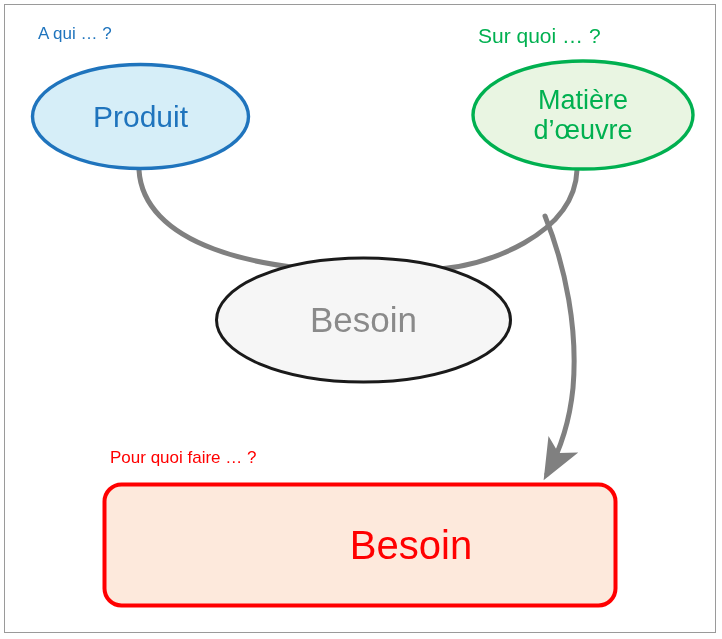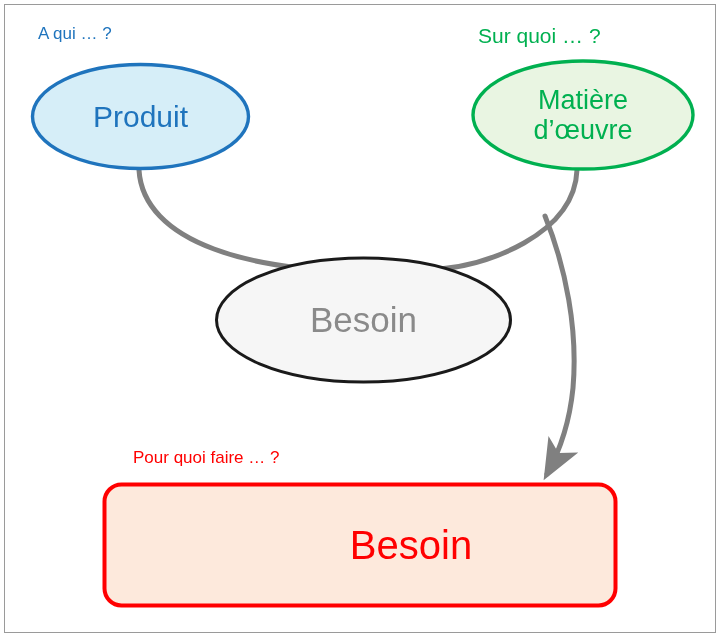--- a/index.html
+++ b/index.html
@@ -58,21 +58,21 @@
   #label-produit {
     left: 215px; top: 257px; width: 297px; height: 126px;
     font-size: 35px; color: #8a8a8a;
   }
   #label-besoin {
     left: 103px; top: 483px; width: 616px; height: 124px;
     font-size: 40px; color: #ff0000;
   }
   #q-client { left: 38px; top: 24px; font-size: 17px; color: #1f74bd; }
   #q-matiere { left: 478px; top: 24px; font-size: 21px; color: #00b050; }
-  #q-besoin { left: 133px; top: 448px; font-size: 17px; color: #ff0000; }
+  #q-besoin { left: 110px; top: 448px; font-size: 17px; color: #ff0000; }
 </style>
 </head>
 <body>
 
 <div id="canvas">
 
   <svg id="diagram-svg" viewBox="0 0 722 639">
     <defs>
       <marker id="arrowhead-gray" markerWidth="10" markerHeight="10" refX="7.2" refY="4" orient="auto" markerUnits="strokeWidth">
         <path d="M0.4,0.6 L8.6,4 L0.4,7.4 L2.4,4 Z" fill="#808080"></path>

